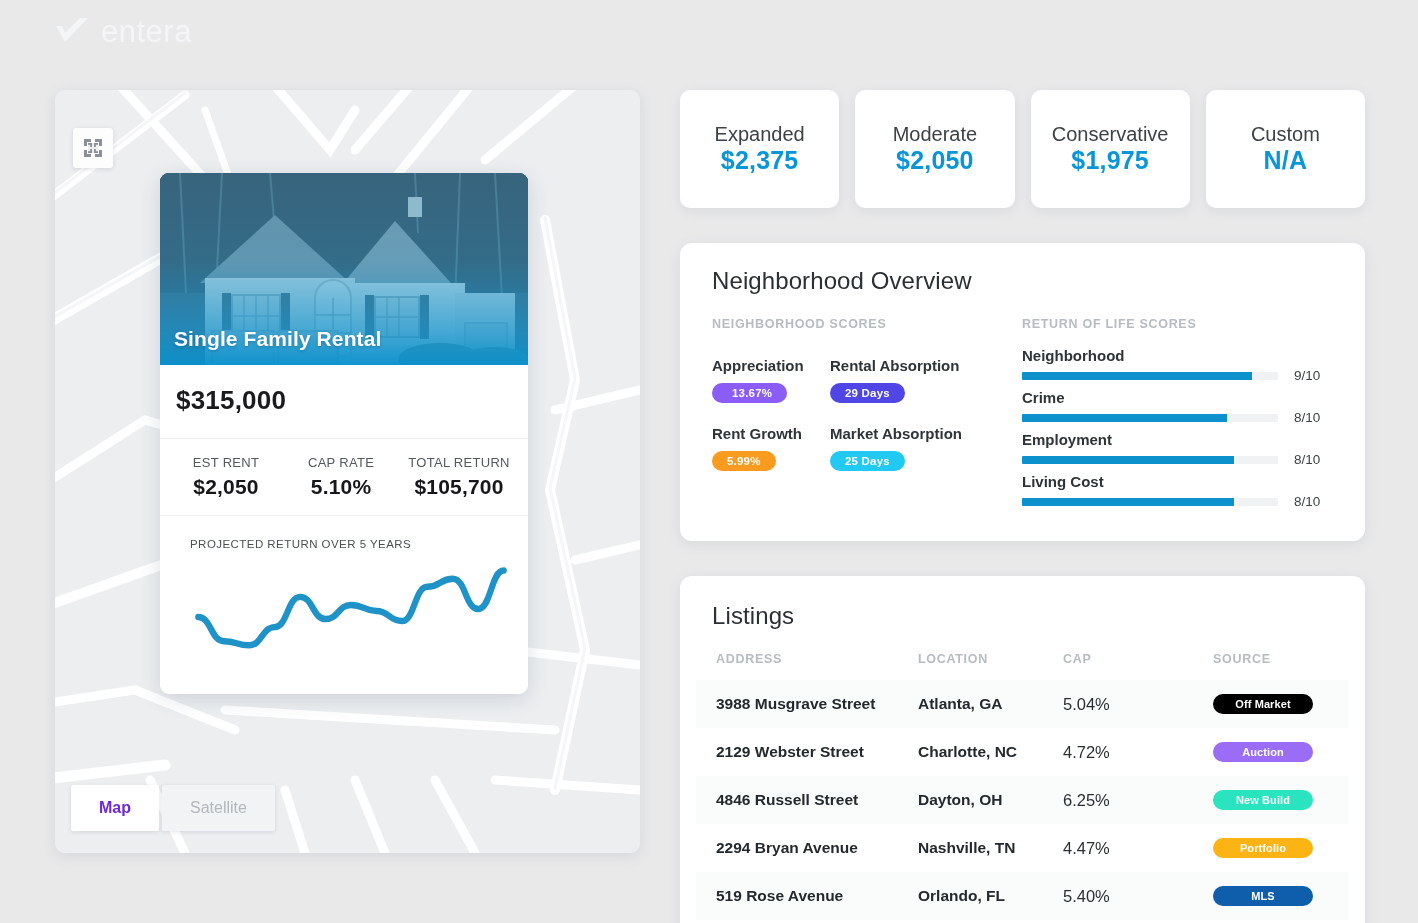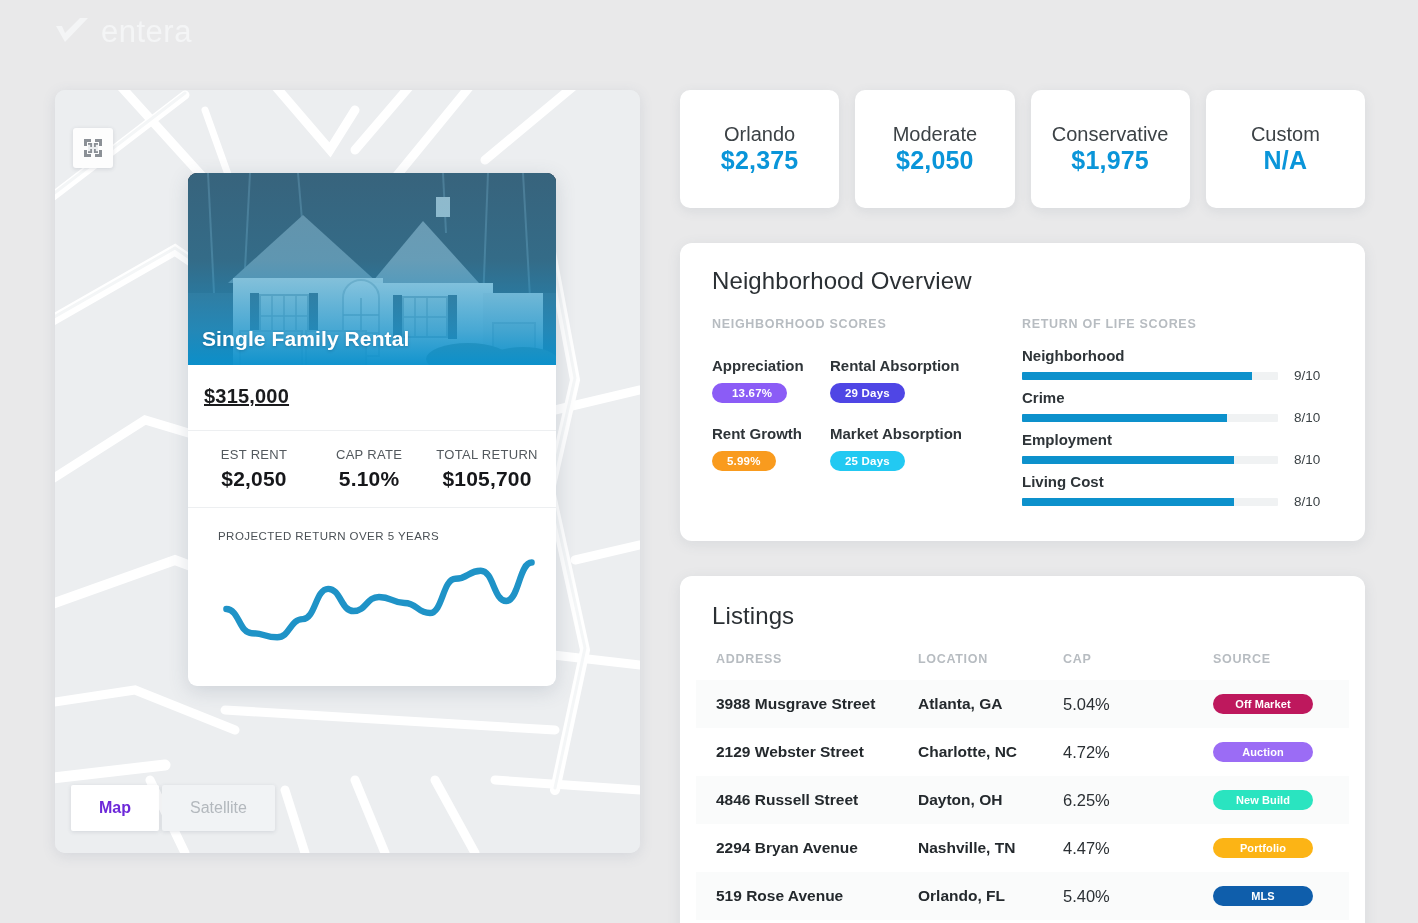--- a/index.html
+++ b/index.html
@@ -98,21 +98,20 @@
   
   .property-card {
     position: absolute;
     left: 105px;
     top: 83px;
     width: 368px;
     background: #fff;
     border-radius: 9px;
     overflow: hidden;
     box-shadow: 0 5px 20px rgba(60,75,100,0.17);
-    margin-left: 28px;
   }
   .prop-photo {
     position: relative;
     height: 192px;
     overflow: hidden;
     background: #2f4456;
   }
   .prop-photo svg { position: absolute; inset: 0; width: 100%; height: 100%; }
   .prop-photo-tint {
     position: absolute; inset: 0;
@@ -127,25 +126,24 @@
     left: 14px;
     bottom: 14px;
     color: #fff;
     font-size: 21px;
     font-weight: bold;
     letter-spacing: 0.1px;
     text-shadow: 0 1px 3px rgba(0,40,70,0.28);
   }
   .prop-body { padding: 20px 16px 22px 16px; }
   .prop-price {
-    font-size: 20px;
+    font-size: 26px;
     font-weight: bold;
     color: #1a1b1d;
     letter-spacing: 0.2px;
-    text-decoration: underline;
   }
   .prop-specs {
     margin-top: 14px;
     font-size: 15.5px;
     color: #3a4147;
   }
   .prop-stats {
     display: flex;
     border-top: 1px solid #edeff1;
     border-bottom: 1px solid #edeff1;
@@ -486,21 +484,21 @@
     <div class="map-type-btn inactive">
       <span>Satellite</span>
     </div>
   </div>
 </div>
 
 <div class="right-col">
 
   <div class="tiles-row">
     <div class="tile">
-      <div class="tile-label">Orlando</div>
+      <div class="tile-label">Expanded</div>
       <div class="tile-value">$2,375</div>
     </div>
     <div class="tile">
       <div class="tile-label">Moderate</div>
       <div class="tile-value">$2,050</div>
     </div>
     <div class="tile">
       <div class="tile-label">Conservative</div>
       <div class="tile-value">$1,975</div>
     </div>
@@ -596,21 +594,21 @@
             <th class="c-cap">CAP</th>
             <th>SOURCE</th>
           </tr>
         </thead>
         <tbody>
           <tr>
             <td>3988 Musgrave Street</td>
             <td>Atlanta, GA</td>
             <td class="cap">5.04%</td>
             <td>
-              <span class="src-badge" style="background: #be185d;">Off Market</span>
+              <span class="src-badge" style="background: #000000;">Off Market</span>
             </td>
           </tr>
           <tr class="alt">
             <td>2129 Webster Street</td>
             <td>Charlotte, NC</td>
             <td class="cap">4.72%</td>
             <td>
               <span class="src-badge" style="background: rgb(155, 108, 245);">Auction</span>
             </td>
           </tr>

